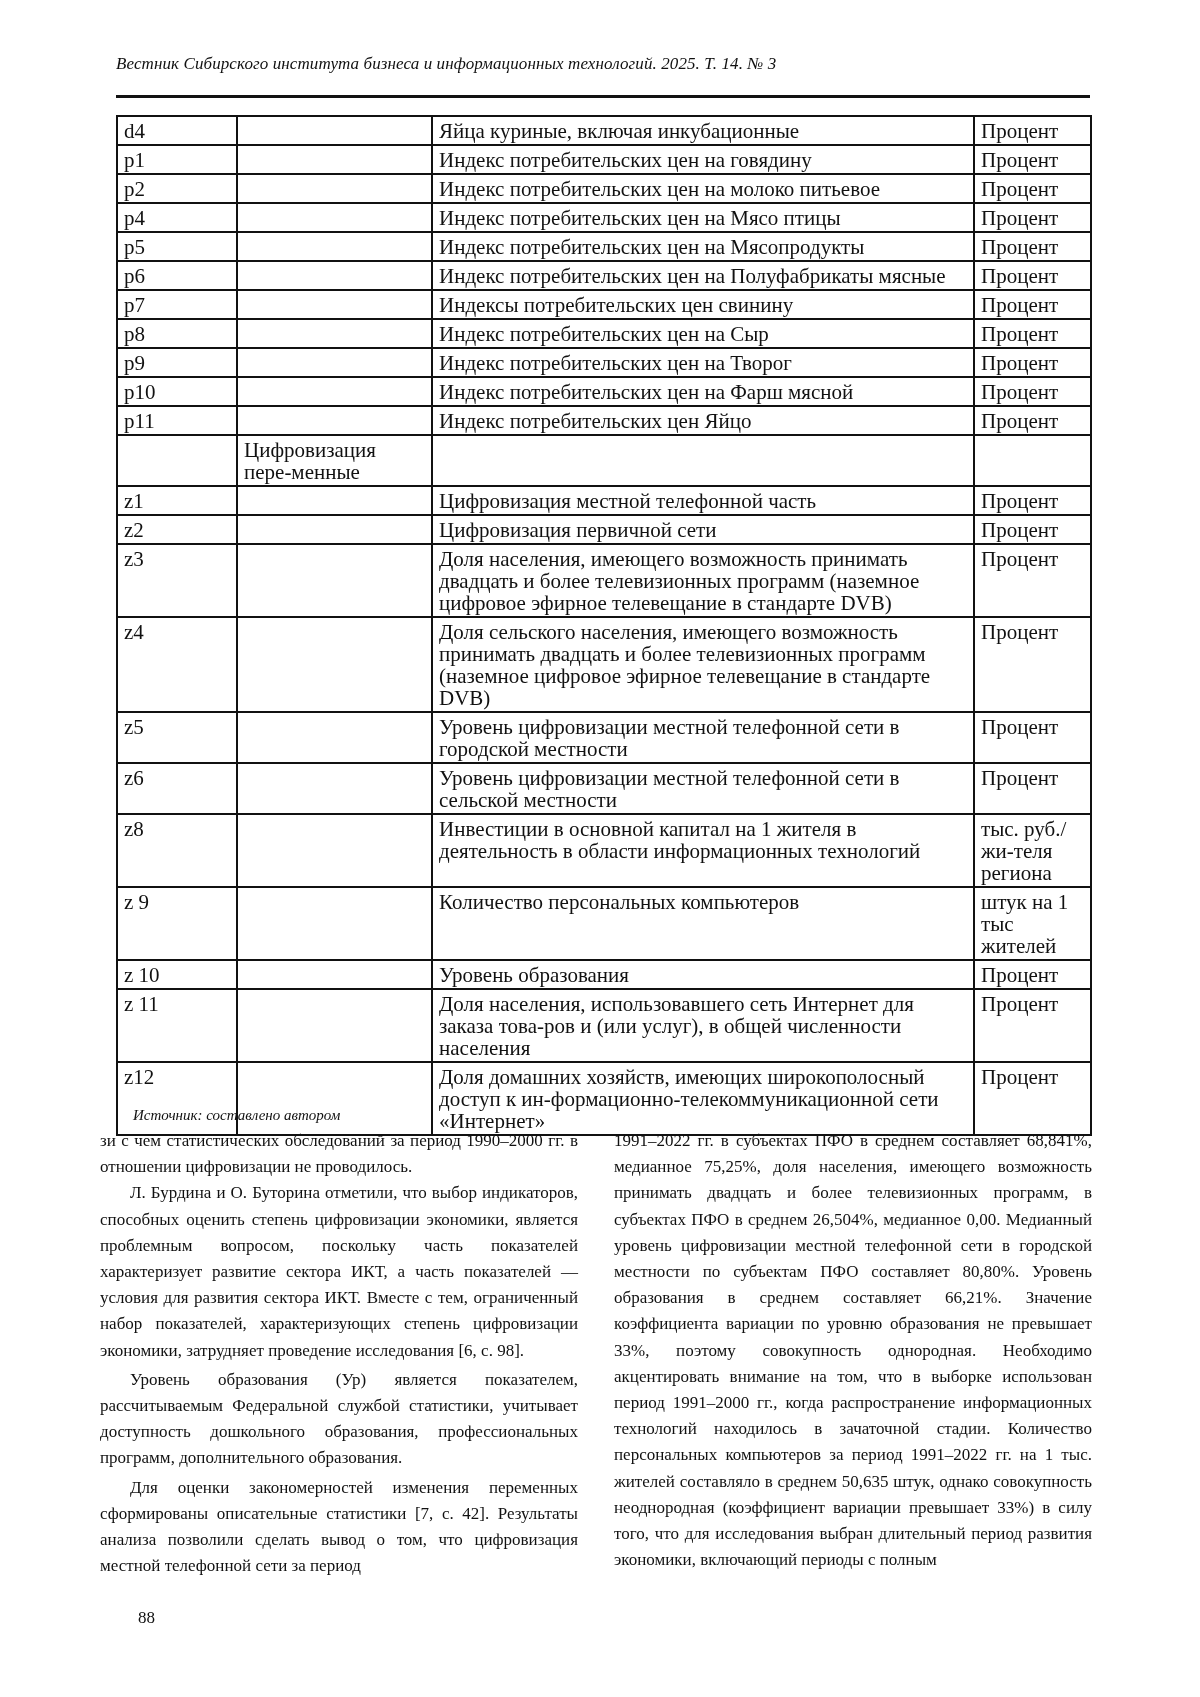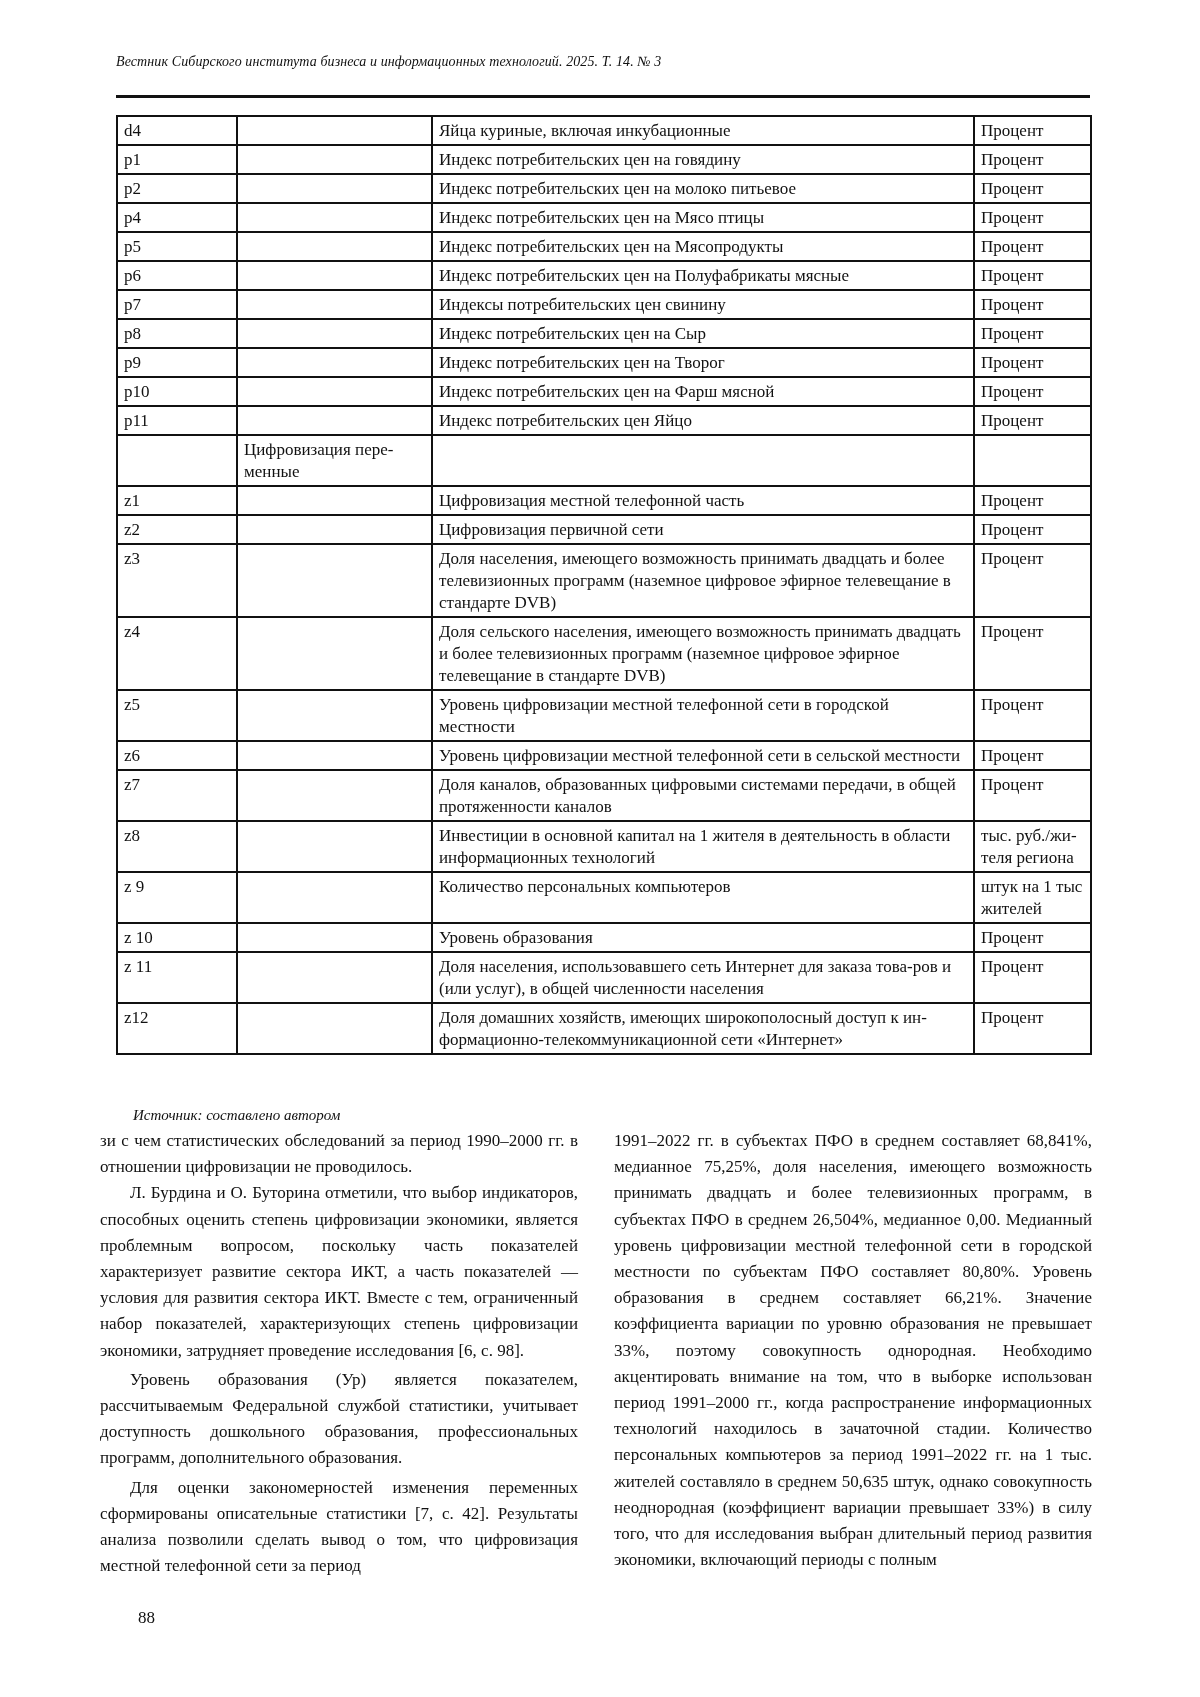--- a/index.html
+++ b/index.html
@@ -1,20 +1,20 @@
 <!DOCTYPE html>
 <html><head>
 <meta charset="utf-8">
 <style>
   html, body { margin:0; padding:0; background:#ffffff; }
   body { width:1200px; height:1697px; position:relative; overflow:hidden;
          font-family:"Liberation Serif", "DejaVu Serif", serif; color:#111; }
-  .running-head { position:absolute; left:116px; top:54px; font-style:italic; font-size:14px; letter-spacing:0.1px; }
+  .running-head { position:absolute; left:116px; top:54px; font-style:italic; font-size:17px; letter-spacing:0.1px; }
   .head-rule { position:absolute; left:116px; top:95px; width:974px; height:3px; background:#111; }
-  table.vars { position:absolute; left:116px; top:115px; width:974px; border-collapse:collapse; table-layout:fixed; font-size:17px; line-height:22px;border-radius:32px; }
+  table.vars { position:absolute; left:116px; top:115px; width:974px; border-collapse:collapse; table-layout:fixed; font-size:21px; line-height:22px;border-radius:32px; }
   table.vars td { border:2px solid #111; padding:3px 6px 2px 6px; vertical-align:top; }
   table.vars col.c1 { width:120px; } table.vars col.c2 { width:195px; }
   table.vars col.c3 { width:542px; } table.vars col.c4 { width:117px; }
   table.vars td.cell-desc, table.vars td.cell-unit { font-family:"Liberation Sans Narrow","Liberation Serif", serif; }
   .source { position:absolute; left:133px; top:1107px; font-style:italic; font-size:15px; }
   .col { position:absolute; top:1128px; width:478px; font-size:17px; line-height:26.2px; text-align:justify; }
   .col.left { left:100px; } .col.right { left:614px; }
   .col p { margin:0; }
   .col p.indent { text-indent:30px; }
   .col p.gap { margin-top:3px; }
@@ -136,26 +136,20 @@
         <td class="cell-desc">Уровень цифровизации местной телефонной сети в городской местности</td>
         <td class="cell-unit">Процент</td>
       </tr>
       <tr>
         <td class="cell-code">z6</td>
         <td class="cell-group"></td>
         <td class="cell-desc">Уровень цифровизации местной телефонной сети в сельской местности</td>
         <td class="cell-unit">Процент</td>
       </tr>
       <tr>
-        <td class="cell-code">z7</td>
-        <td class="cell-group"></td>
-        <td class="cell-desc">Доля каналов, образованных цифровыми системами передачи, в общей протяженности каналов</td>
-        <td class="cell-unit">Процент</td>
-      </tr>
-      <tr>
         <td class="cell-code">z8</td>
         <td class="cell-group"></td>
         <td class="cell-desc">Инвестиции в основной капитал на 1 жителя в деятельность в области информационных технологий</td>
         <td class="cell-unit">тыс. руб./жи-теля региона</td>
       </tr>
       <tr>
         <td class="cell-code">z 9</td>
         <td class="cell-group"></td>
         <td class="cell-desc">Количество персональных компьютеров</td>
         <td class="cell-unit">штук на 1 тыс жителей</td>

